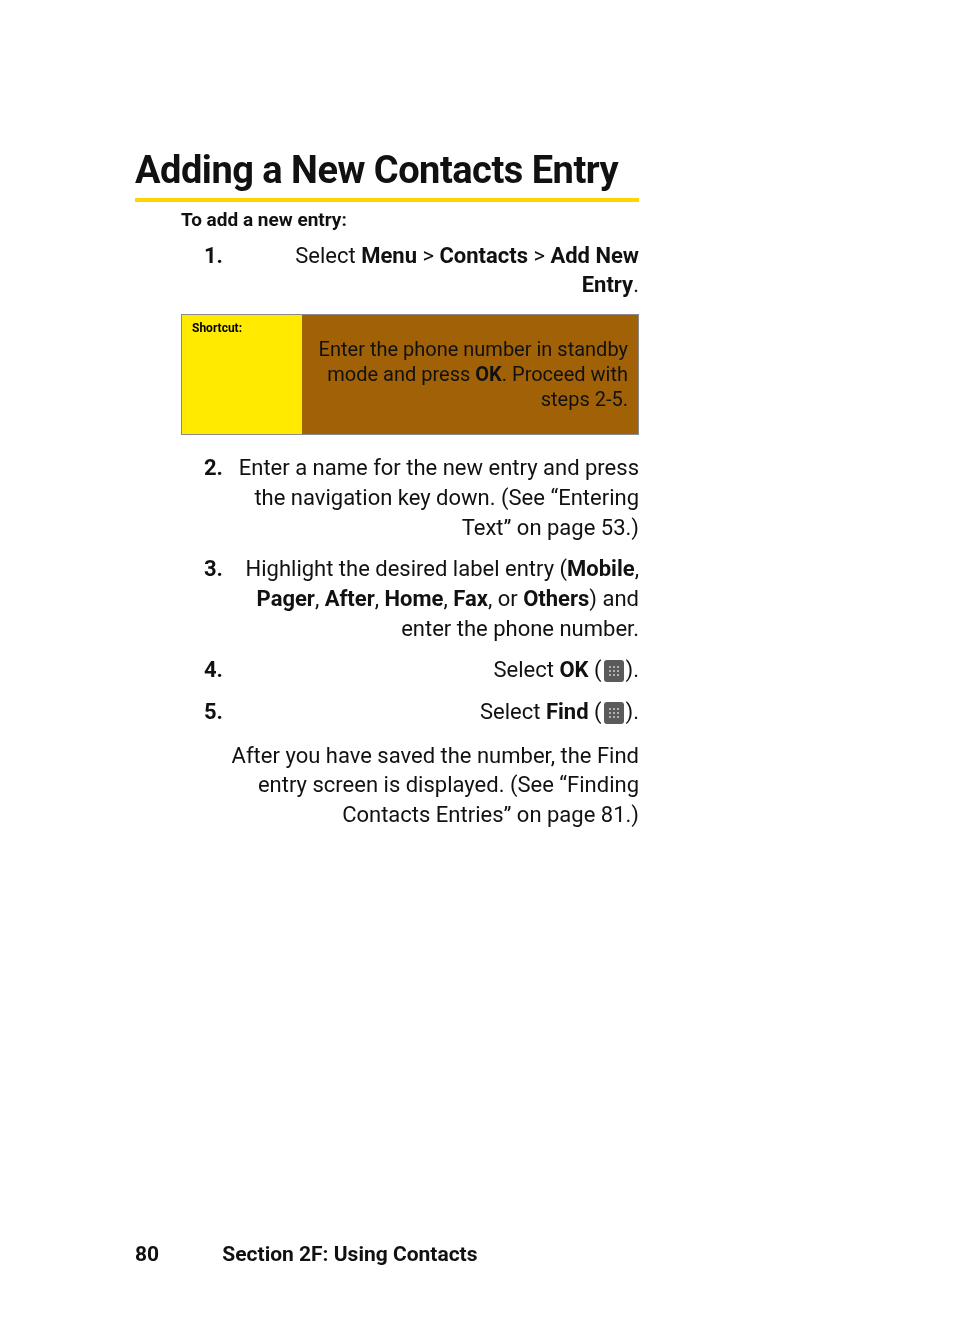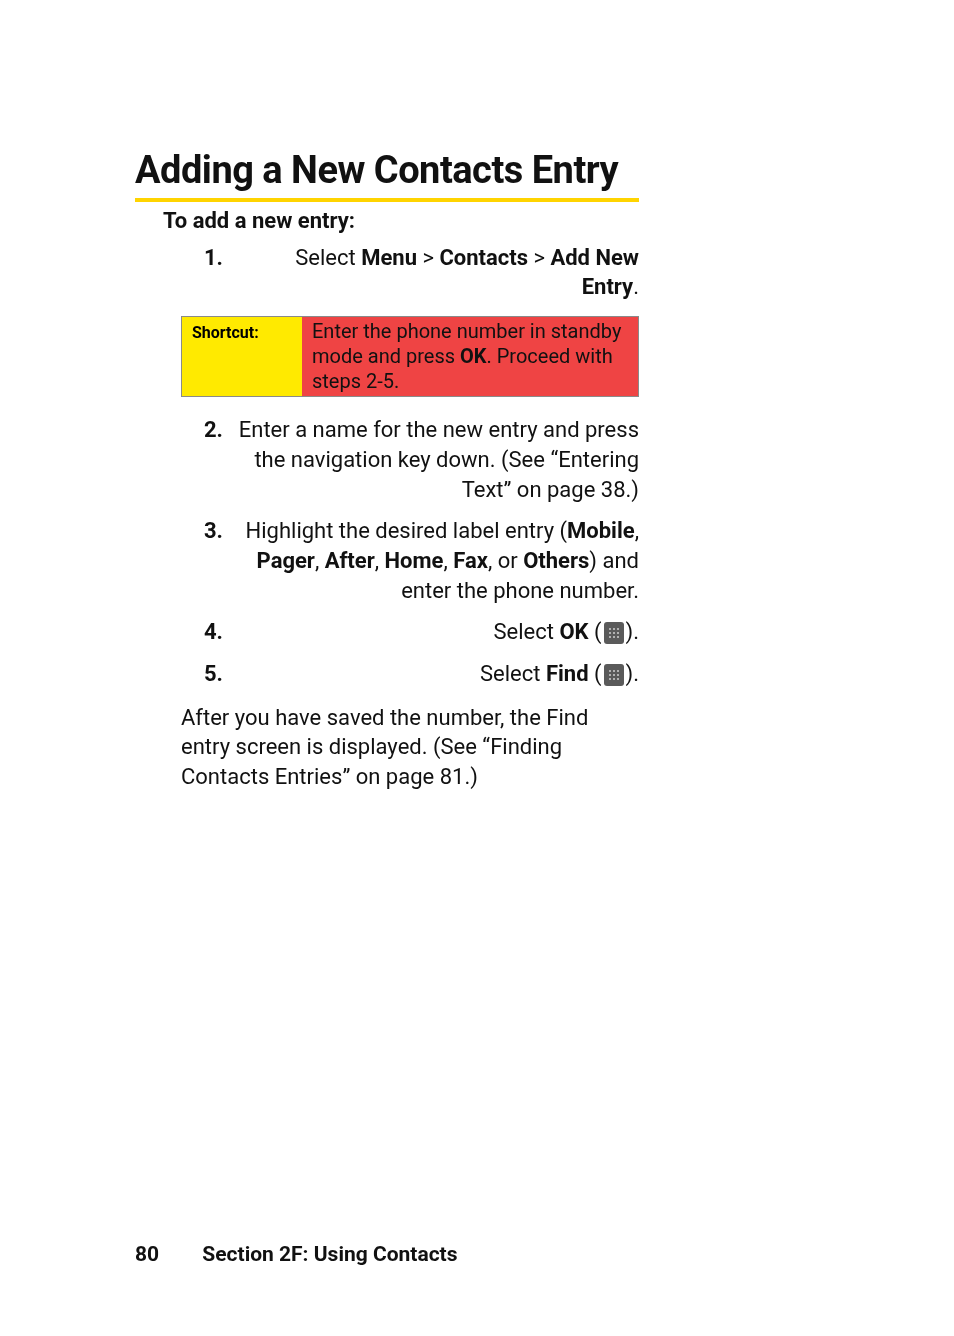--- a/index.html
+++ b/index.html
@@ -1,33 +1,33 @@
 <!DOCTYPE html>
 <html><head>
 <meta charset="utf-8">
 <style>
   html,body{margin:0;padding:0;background:#fff;font-family:"Segoe UI",Roboto,Helvetica,Arial,sans-serif;color:#111;}
   .page{width:794px;height:1336px;box-sizing:border-box;padding:150px 155px 60px 135px;position:relative;}
   h1{font-size:38px;font-weight:700;margin:0 0 6px 0;letter-spacing:-0.5px;border-bottom:4px solid #ffd400;padding-bottom:6px;line-height:1.1;}
   .intro{font-size:22px;line-height:1.35;margin:28px 0 18px 46px;color:#111;font-family:"Segoe UI",Roboto,Helvetica,Arial,sans-serif;}
-  .subhead{font-size:22px;font-weight:700;margin:0 0 10px 28px;}
+  .subhead{font-size:19px;font-weight:700;margin:0 0 10px 46px;}
   ol.steps{list-style:none;margin:0 0 14px 60px;padding:0;}
   ol.steps li{display:flex;gap:14px;font-size:22px;line-height:1.35;margin-bottom:12px;}
   ol.steps li .num{font-weight:700;min-width:28px;text-align:right;}
   ol.steps li .txt{flex:1;text-align:right;}
   .b{font-weight:700;}
   .shortcut{display:flex;border:1px solid #8a8a8a;margin:10px 0 18px 46px;}
-  .shortcut .label{background:#ffea00;color:#000;font-weight:700;padding:6px 10px;min-width:120px;box-sizing:border-box;font-size:16px;}
-  .shortcut .body{background:#ef4444;padding:2px 10px;flex:1;font-size:20px;line-height:1.25;}
+  .shortcut .label{background:#ffea00;color:#000;font-weight:700;padding:6px 10px;min-width:120px;box-sizing:border-box;font-size:12px;}
+  .shortcut .body{background:#a16207;padding:22px 10px;flex:1;font-size:20px;line-height:1.25;text-align:right;}
   .phone-icon{display:inline-block;width:20px;height:22px;background:#5a5a5a;border-radius:3px;vertical-align:middle;position:relative;margin:0 2px;}
   .phone-icon::before{content:"";position:absolute;left:5px;top:6px;width:2px;height:2px;background:#cfcfcf;border-radius:50%;box-shadow:0 4px 0 #cfcfcf,0 8px 0 #cfcfcf,4px 0 0 #cfcfcf,4px 4px 0 #cfcfcf,4px 8px 0 #cfcfcf,8px 0 0 #cfcfcf,8px 4px 0 #cfcfcf,8px 8px 0 #cfcfcf;}
-  .closing{font-size:22px;line-height:1.35;margin:4px 0 0 46px;}
+  .closing{font-size:22px;line-height:1.35;margin:4px 0 0 46px;text-align:right;}
   .footer{position:absolute;left:135px;bottom:70px;font-size:21px;}
   .footer .pg{font-weight:700;margin-right:38px;}
-  .footer .sec{font-weight:700;}
+  .footer .sec{font-weight:700;margin-left:20px;}
 </style>
 </head>
 <body>
 
 <div class="page">
 
   <h1>Adding a New Contacts Entry</h1>
 
 
   <p class="subhead">To add a new entry:</p>
@@ -44,21 +44,21 @@
   <div class="shortcut">
     <div class="label">Shortcut:</div>
     <div class="body">
       <span>Enter the phone number in standby mode and press </span><span class="b">OK</span><span>. Proceed with steps 2-5.</span>
     </div>
   </div>
 
   <ol class="steps">
     <li>
       <span class="num">2.</span>
-      <span class="txt">Enter a name for the new entry and press the navigation key down. (See “Entering Text” on page 38.)</span>
+      <span class="txt">Enter a name for the new entry and press the navigation key down. (See “Entering Text” on page 53.)</span>
     </li>
     <li>
       <span class="num">3.</span>
       <span class="txt">
         <span>Highlight the desired label entry (</span><span class="b">Mobile</span><span>, </span><span class="b">Pager</span><span>, </span><span class="b">After</span><span>, </span><span class="b">Home</span><span>, </span><span class="b">Fax</span><span>, or </span><span class="b">Others</span><span>) and enter the phone number.</span>
       </span>
     </li>
     <li>
       <span class="num">4.</span>
       <span class="txt">

